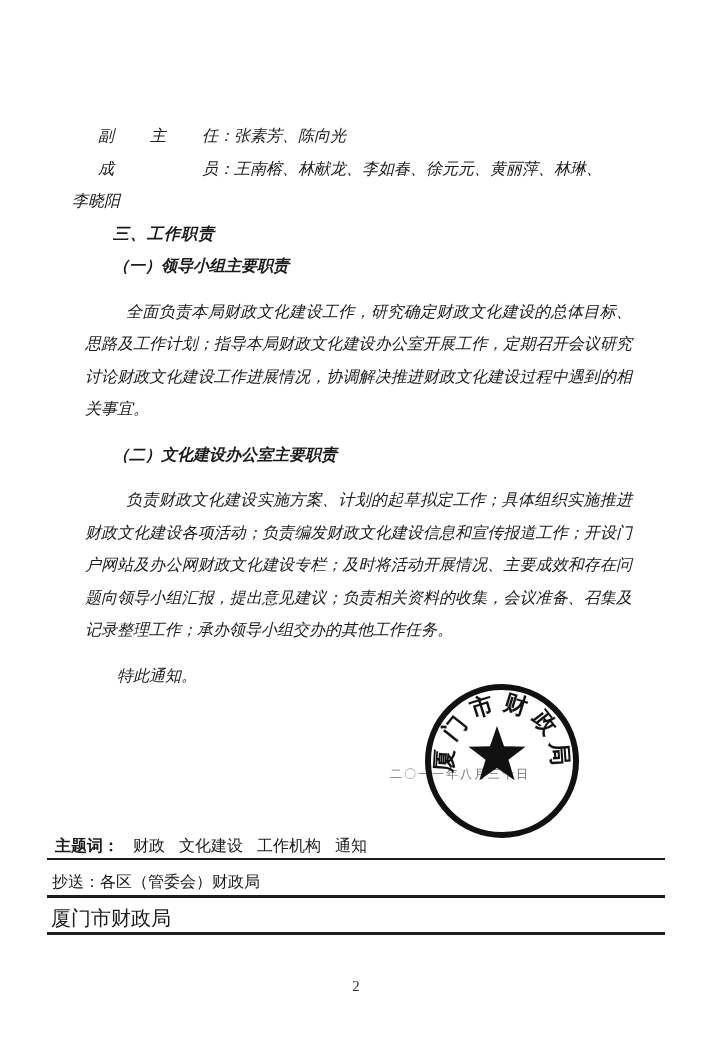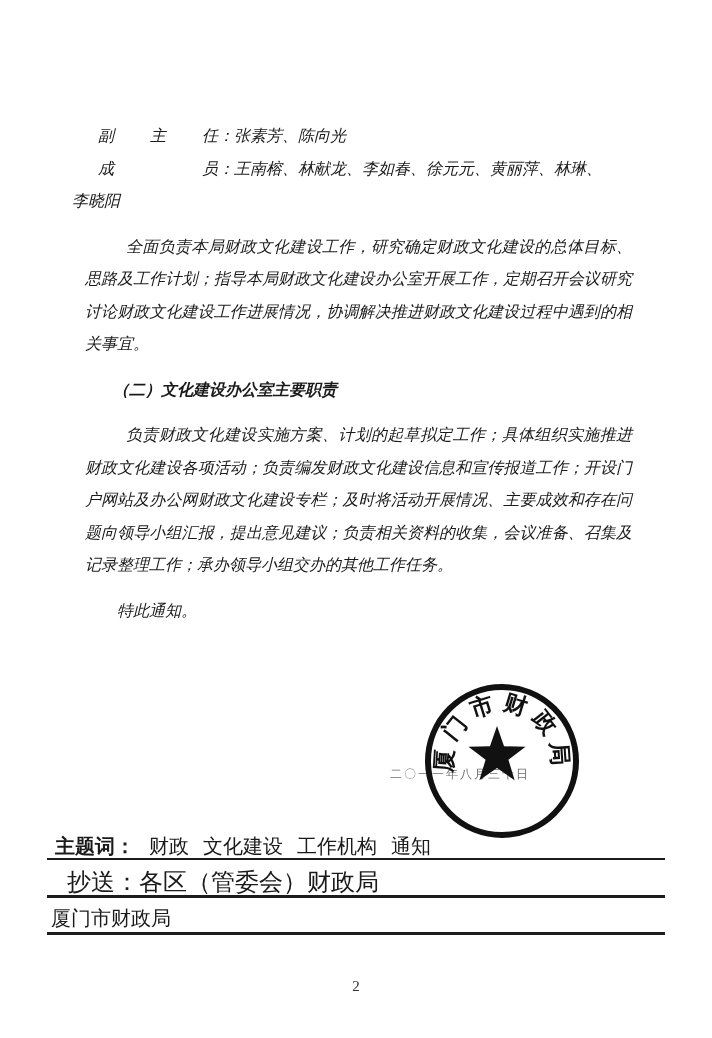--- a/index.html
+++ b/index.html
@@ -39,28 +39,28 @@
   .seal{
     position:absolute;left:420px;top:679px;width:168px;height:168px;z-index:2;
   }
   .seal svg{display:block;}
   .footer-line{position:absolute;left:47px;width:618px;background:#1c1c1c;}
   .fl-1{top:858px;height:2px;}
   .fl-2{top:895px;height:3px;}
   .fl-3{top:932px;height:3px;}
   .subject-row{
     position:absolute;left:55px;top:833px;width:600px;
-    font-size:20px;line-height:26px;white-space:nowrap;
+    font-size:16px;line-height:26px;white-space:nowrap;
   }
   .subject-label{font-weight:bold;font-family:"Liberation Sans","DejaVu Sans",sans-serif;}
   .subject-term{margin-left:14px;}
   .subject-term:first-of-type{margin-left:10px;}
   .cc-row{
-    position:absolute;left:67px;top:869px;width:590px;
-    font-size:24px;line-height:26px;white-space:nowrap;
+    position:absolute;left:52px;top:869px;width:590px;
+    font-size:16px;line-height:26px;white-space:nowrap;
   }
   .issuer-row{
     position:absolute;left:51px;top:905px;width:589px;
     font-size:20px;line-height:26px;
     display:flex;justify-content:space-between;
   }
   .page-number{
     position:absolute;left:0;top:978px;width:712px;
     text-align:center;font-size:15px;color:#333;
   }
@@ -72,21 +72,23 @@
 
   <div class="content">
 
     <div class="role-line"><span class="role-label">副主任</span><span>：</span><span>张素芳、陈向光</span></div>
 
     <div class="role-line"><span class="role-label">成员</span><span>：</span><span>王南榕、林献龙、李如春、徐元元、黄丽萍、林琳、</span></div>
 
     <div class="names-cont">李晓阳</div>
 
 
+    <div class="heading">三、工作职责</div>
 
+    <div class="sub-heading">（一）领导小组主要职责</div>
 
     <p class="body-par">全面负责本局财政文化建设工作，研究确定财政文化建设的总体目标、思路及工作计划；指导本局财政文化建设办公室开展工作，定期召开会议研究讨论财政文化建设工作进展情况，协调解决推进财政文化建设过程中遇到的相关事宜。</p>
 
     <div class="sub-heading">（二）文化建设办公室主要职责</div>
 
     <p class="body-par">负责财政文化建设实施方案、计划的起草拟定工作；具体组织实施推进财政文化建设各项活动；负责编发财政文化建设信息和宣传报道工作；开设门户网站及办公网财政文化建设专栏；及时将活动开展情况、主要成效和存在问题向领导小组汇报，提出意见建议；负责相关资料的收集，会议准备、召集及记录整理工作；承办领导小组交办的其他工作任务。</p>
 
     <p class="closing">特此通知。</p>
 
   </div>

